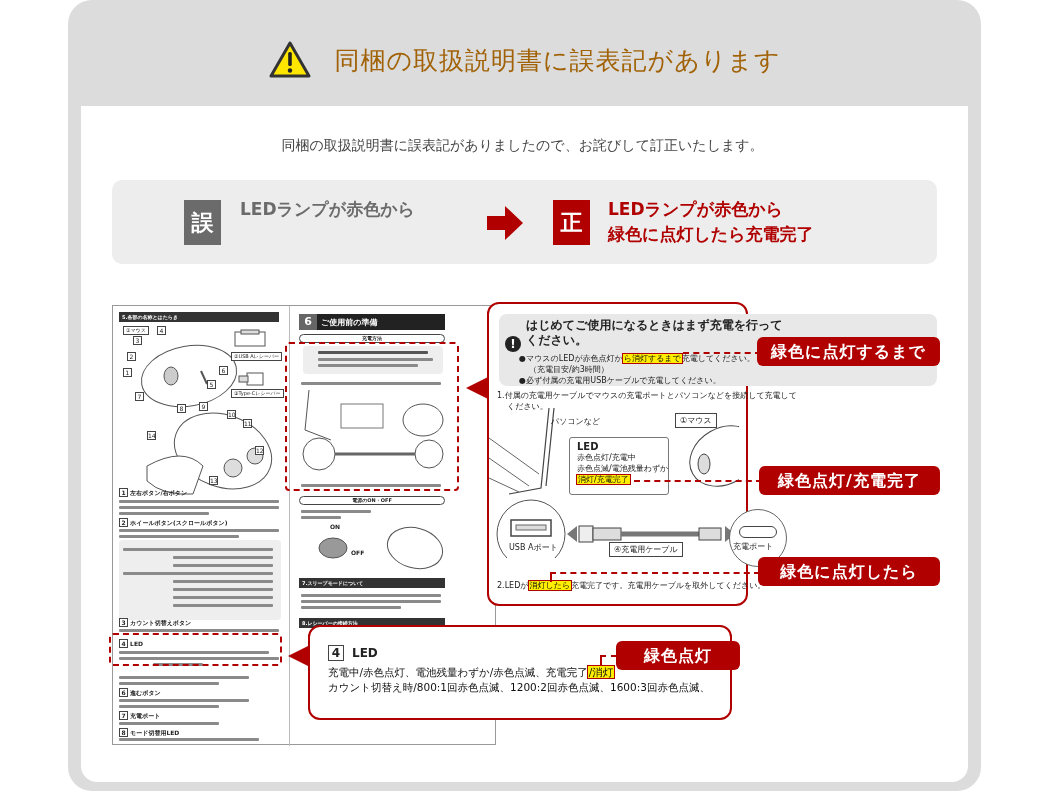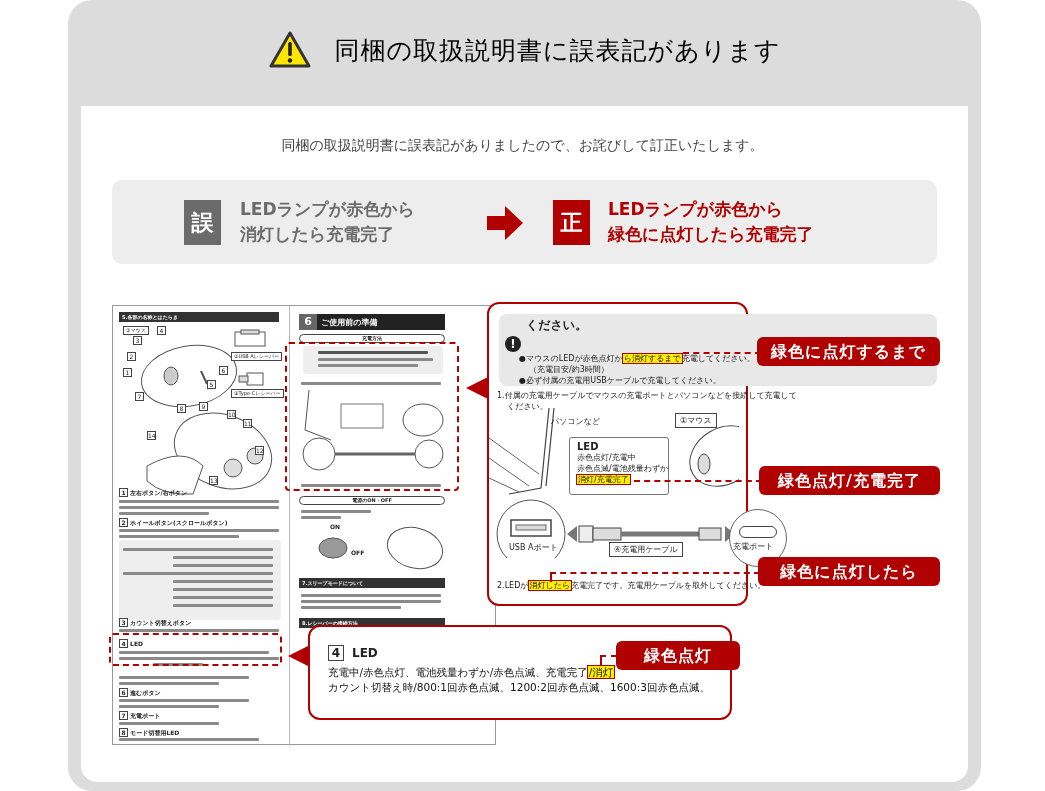--- a/index.html
+++ b/index.html
@@ -8,22 +8,22 @@
 
   .frame {
     position: absolute; left: 68px; top: 0; width: 913px; height: 791px;
     background: #dcdcdc; border-radius: 24px;
   }
   .frame-inner {
     position: absolute; left: 13px; top: 106px; width: 887px; height: 676px;
     background: #ffffff; border-radius: 0 0 16px 16px;
   }
   .header-title {
-    position: absolute; left: 0; top: 30px; width: 913px; text-align: center;
-    font-size: 25px; color: #000000; letter-spacing: 1px;
+    position: absolute; left: 0; top: 40px; width: 913px; text-align: center;
+    font-size: 25px; color: #a16207; letter-spacing: 1px;
     display: flex; justify-content: center; align-items: center; gap: 22px;
   }
   .warn-icon { width: 44px; height: 40px; display: inline-block; }
 
   .subtitle {
     position: absolute; left: 0; top: 137px; width: 1045px; text-align: center;
     font-size: 14px; color: #444;
   }
 
   .correction-band {
@@ -122,21 +122,20 @@
   </div>
   <div class="frame-inner"></div>
 </div>
 
 <div class="subtitle">同梱の取扱説明書に誤表記がありましたので、お詫びして訂正いたします。</div>
 
 <div class="correction-band">
   <div class="badge wrong">誤</div>
   <div class="ctext wrong">
     <div>LEDランプが赤色から</div>
-    <div>消灯したら充電完了</div>
   </div>
   <svg class="arrow-right" viewBox="0 0 36 34">
     <path d="M0 10 H18 V0 L36 17 L18 34 V24 H0 Z" fill="#b00000"></path>
   </svg>
   <div class="badge right">正</div>
   <div class="ctext right">
     <div>LEDランプが赤色から</div>
     <div>緑色に点灯したら充電完了</div>
   </div>
 </div>
@@ -262,20 +261,21 @@
 
 <div class="dashed-red" style="left:285px; top:342px; width:174px; height:149px;"></div>
 <div class="dashed-red" style="left:109px; top:633px; width:173px; height:33px;"></div>
 
 <div class="pointer" style="left:466px; top:377px;"></div>
 <div class="callout" style="left:487px; top:302px; width:261px; height:304px; border-radius:12px;"></div>
 <div style="position:absolute; left:489px; top:304px; width:460px; height:300px;">
   <div class="c1-notice">
     <div class="exc">!</div>
     <div class="big">
+      <div>はじめてご使用になるときはまず充電を行って</div>
       <div>ください。</div>
     </div>
     <div class="small" style="left:20px; top:39px;">
       <div><span>●マウスのLEDが赤色点灯か</span><span class="hl">ら消灯するまで</span><span>充電してください。</span></div>
       <div style="padding-left:10px;">（充電目安/約3時間）</div>
       <div>●必ず付属の充電用USBケーブルで充電してください。</div>
     </div>
   </div>
   <div class="small-txt" style="left:8px; top:86px;">
     <div>1.付属の充電用ケーブルでマウスの充電ポートとパソコンなどを接続して充電して</div>

